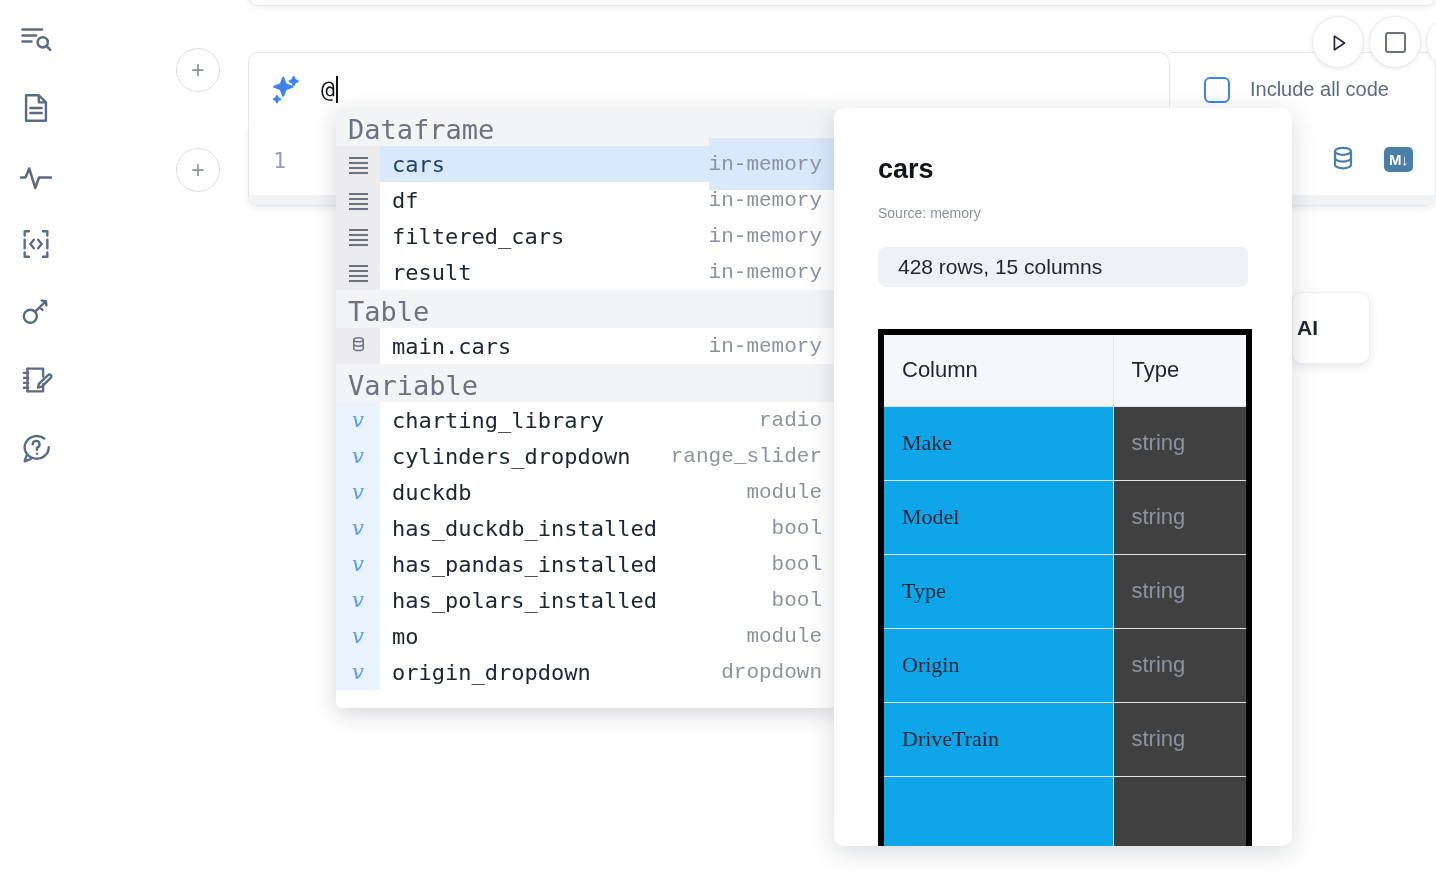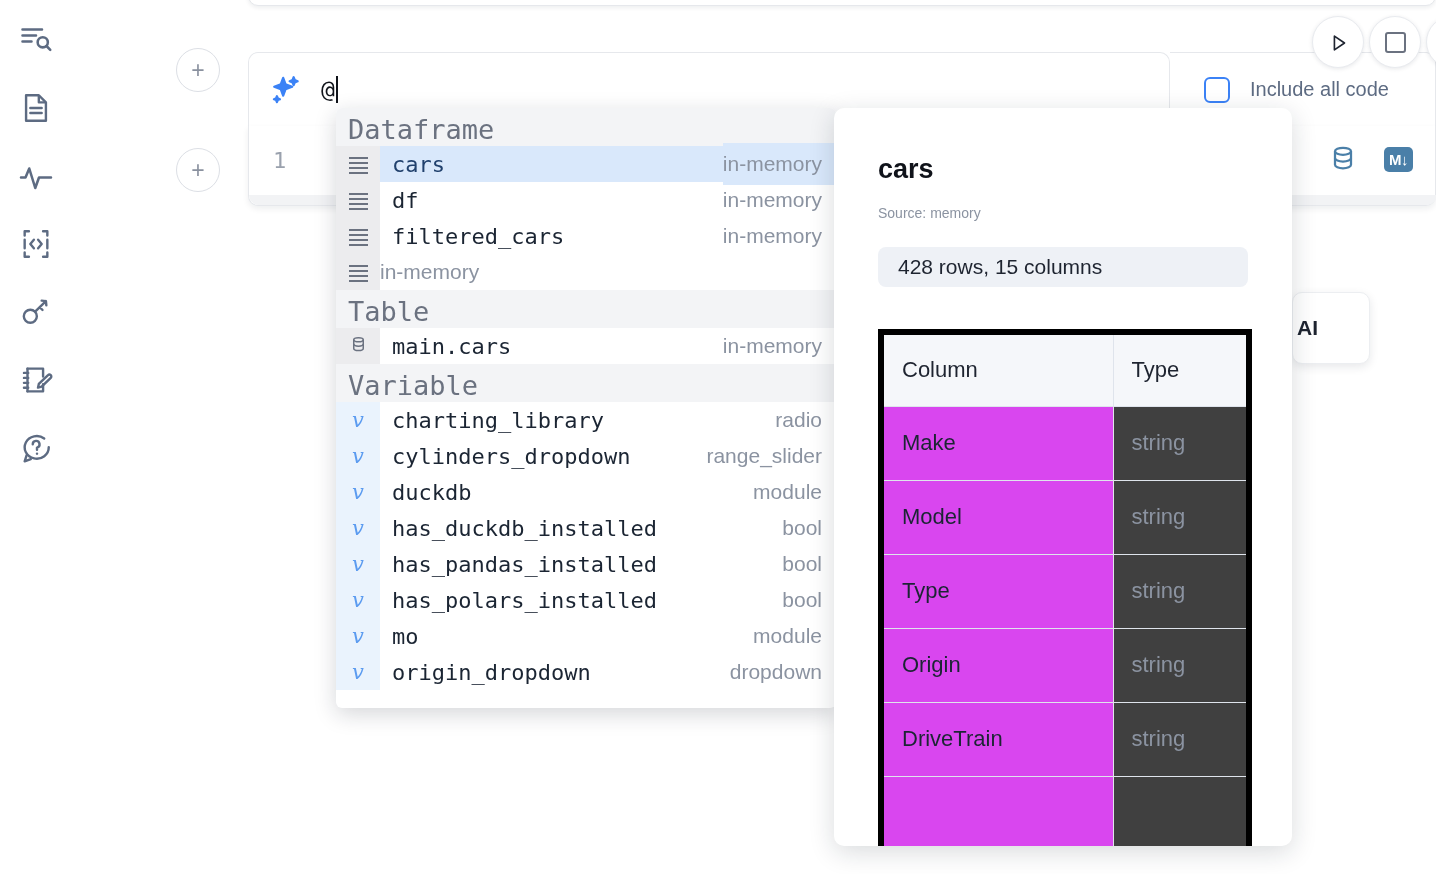--- a/index.html
+++ b/index.html
@@ -151,22 +151,22 @@
     background: #ececee; color: #6b7280;
   }
   .ac-gutter.var { background: #eaf3fd; color: #5b9bf0; }
   .ac-name {
     flex: 1 1 auto; height: 36px; display: flex; align-items: center;
     font-family: "DejaVu Sans Mono", monospace;
     font-size: 22px; color: #1b2533; padding-left: 12px;
   }
   .ac-row.sel .ac-name { color: #21416d; }
   .ac-meta {
-    height: 42px; display: flex; align-items: center; justify-content: flex-end;
-    font-family: Liberation Sans, sans-serif;
+    height: 52px; display: flex; align-items: center; justify-content: flex-end;
+    font-family: Liberation Mono, monospace;
     font-size: 21px; color: #8b93a1; padding-right: 14px; white-space: nowrap;
   }
   .ac-icon-lines { width: 19px; height: 15px; }
   .ac-icon-lines i {
     display: block; height: 2px; background: currentColor; margin-bottom: 3px;
   }
   .ac-v { font-family: "DejaVu Serif", serif; font-style: italic; font-size: 21px; }
 
   
   .doc {
@@ -184,21 +184,21 @@
   .doc-table {
     margin-top: 42px; border: 6px solid #000000; border-collapse: collapse;
     width: 368px; table-layout: fixed;
   }
   .doc-table th, .doc-table td {
     border: 1px solid #dfe4ec; text-align: left; padding: 20px 18px;
     font-size: 22px; height: 74px;
   }
   .doc-table th { background: #f5f7fa; color: #1e2430; font-weight: normal; }
   .doc-table td.col {
-    font-family: Liberation Sans, sans-serif; color: #1b2533; background: #d946ef;
+    font-family: Liberation Serif, serif; color: #1b2533; background: #0ea5e9;
   }
   .doc-table td.typ { color: #8b93a1; background: #404040; }
   .doc-table col.c1 { width: 232px; }
   .doc-table col.c2 { width: 136px; }
 </style>
 </head>
 <body>
 
 <div id="root">
 
@@ -365,20 +365,21 @@
       </div>
       <div class="ac-row">
         <span class="ac-gutter">
           <span class="ac-icon-lines">
             <i></i>
             <i></i>
             <i></i>
             <i></i>
           </span>
         </span>
+        <span class="ac-name">result</span>
         <span class="ac-meta">in-memory</span>
       </div>
       <div class="ac-group">Table</div>
       <div class="ac-row">
         <span class="ac-gutter">
           <span><svg width="19" height="19" viewBox="0 0 24 24" fill="none" stroke="currentColor" stroke-width="1.9">
               <ellipse cx="12" cy="6" rx="6" ry="2.6"></ellipse>
               <path d="M6 6v5.5c0 1.45 2.69 2.6 6 2.6s6-1.15 6-2.6V6"></path>
               <path d="M6 11.5V17c0 1.45 2.69 2.6 6 2.6s6-1.15 6-2.6v-5.5"></path>
             </svg></span>

